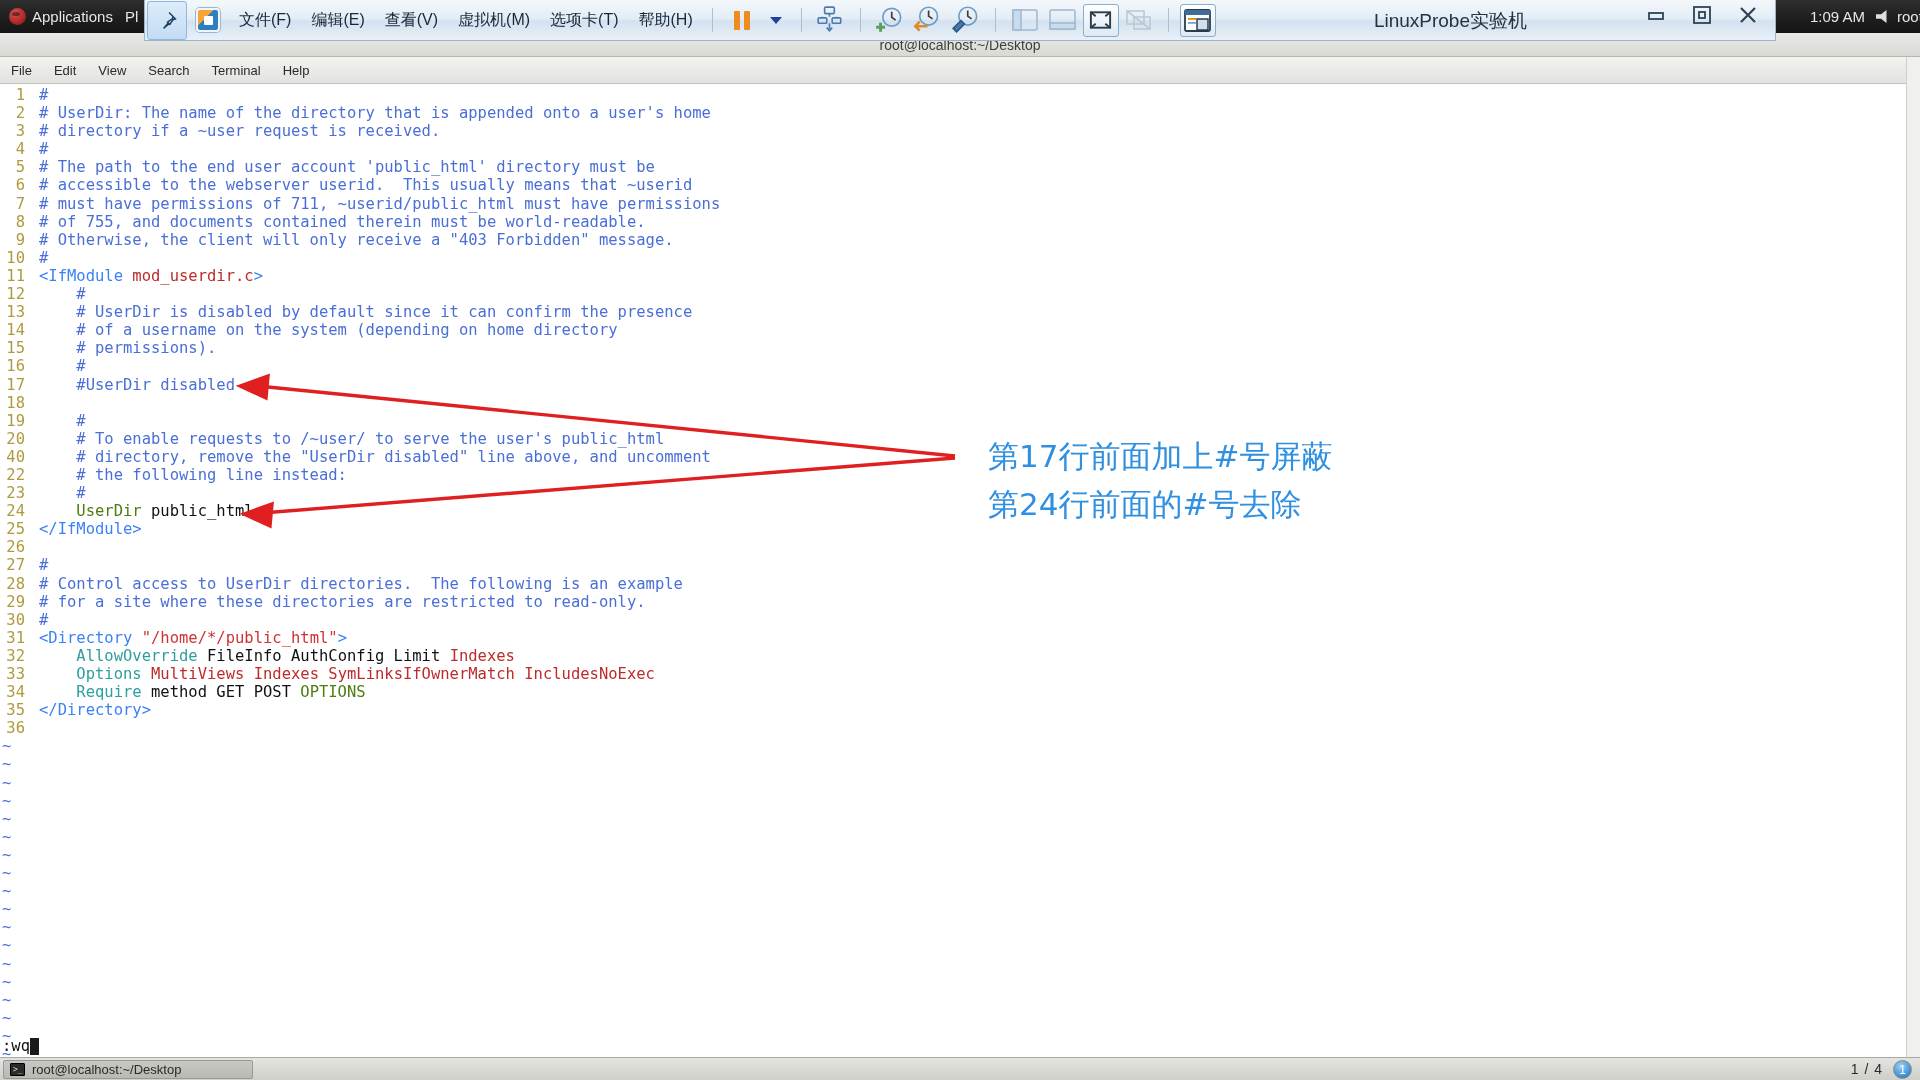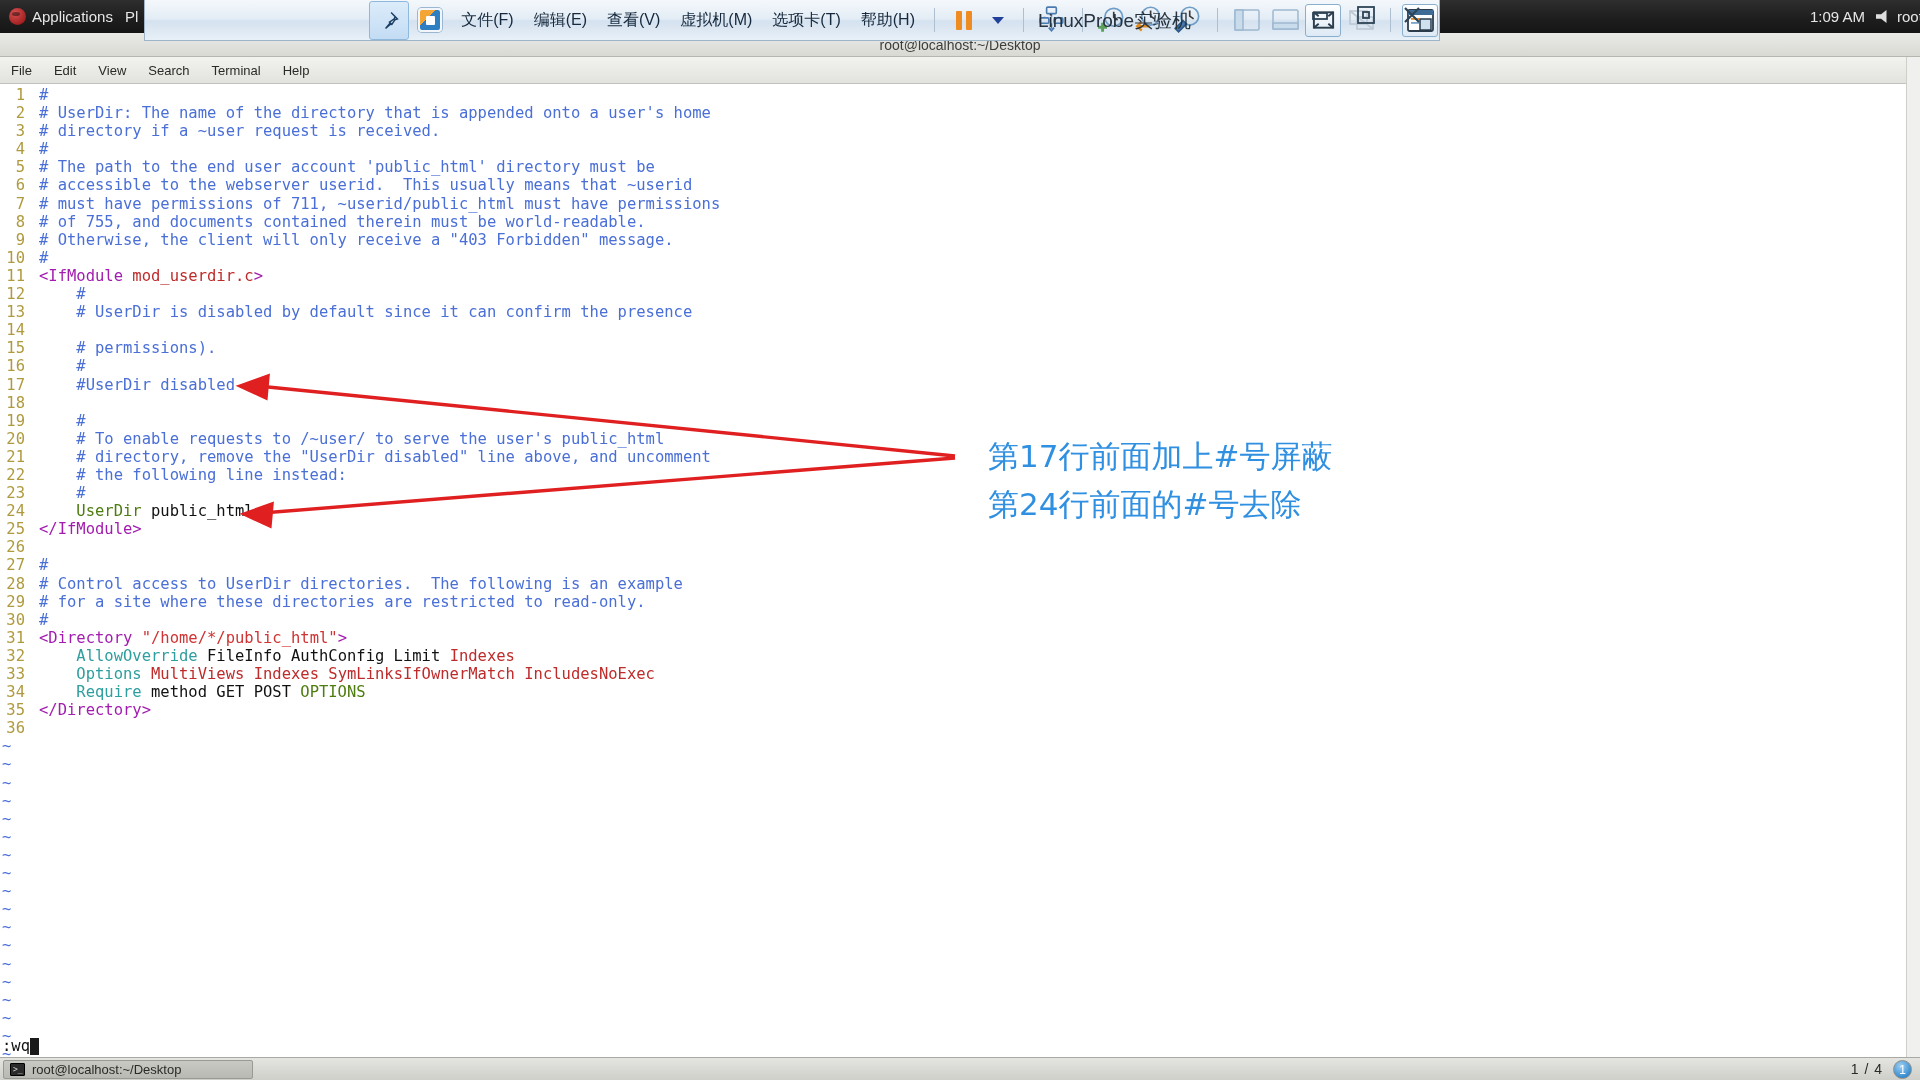--- a/index.html
+++ b/index.html
@@ -47,25 +47,25 @@
     background: #dfdfdf;
     clip-path: polygon(0 32%, 34% 32%, 70% 0, 70% 100%, 34% 68%, 0 68%);
   }
 
   
   #vmware-win {
     position: absolute; top: 0; left: 144px; width: 1632px; height: 52px;
     z-index: 20;
   }
   #vmware-toolbar {
-    position: absolute; top: 0; left: 0; width: 1296px; height: 41px;
+    position: absolute; top: 0; left: 0; width: 1632px; height: 41px;
     background: linear-gradient(to bottom, #f4f8fb 0%, #e3ecf5 48%, #d4e1ef 52%, #e8f0f8 100%);
     border: 1px solid #9fb4c8; border-top: none;
     display: flex; align-items: center;
-    font-size: 16px; color: #16293d; justify-content: flex-end;
+    font-size: 16px; color: #16293d;
   }
   #vmware-toolbar .pinbtn {
     width: 40px; height: 39px; margin-left: 2px;
     background: linear-gradient(to bottom,#dcecfa,#c3dcf4);
     border: 1px solid #8fb8dd; border-radius: 3px;
     display: flex; align-items: center; justify-content: center;
     color: #1d3f63;
   }
   #vmware-toolbar .appicon {
     width: 24px; height: 24px; margin: 0 10px 0 9px;
@@ -143,21 +143,21 @@
     color: #111111;
   }
   .vline { display: flex; white-space: pre; height: 18.1px; }
   .lnum {
     width: 34px; min-width: 34px; text-align: right;
     color: #b09a3e; padding-right: 9px;
     font-family: "DejaVu Sans Mono","Liberation Mono",monospace;
   }
   .ltext { padding-left: 5px; }
   .c-cmt   { color: #4a6fd6; }
-  .c-tag   { color: #a21caf; margin-top: 24px; }
+  .c-tag   { color: #3b82f6; margin-top: 24px; }
   .c-str   { color: #cf3333; }
   .c-id    { color: #be2b2b; }
   .c-key   { color: #2e9e9e; }
   .c-val   { color: #4d7c0f; }
   .c-plain { color: #111111; }
   .tilde-block { color: #4a6fd6; font-family:"DejaVu Sans Mono",monospace;
                  font-size:15.5px; line-height:18.1px; padding-left: 2px;}
 
   #vim-cmdline {
     position: absolute; left: 0; bottom: 0; width: 100%; height: 22px;
@@ -387,28 +387,28 @@
         <div class="vline"><span class="lnum">4</span><span class="ltext"><span class="c-cmt">#</span></span></div>
         <div class="vline"><span class="lnum">5</span><span class="ltext"><span class="c-cmt"># The path to the end user account 'public_html' directory must be</span></span></div>
         <div class="vline"><span class="lnum">6</span><span class="ltext"><span class="c-cmt"># accessible to the webserver userid.  This usually means that ~userid</span></span></div>
         <div class="vline"><span class="lnum">7</span><span class="ltext"><span class="c-cmt"># must have permissions of 711, ~userid/public_html must have permissions</span></span></div>
         <div class="vline"><span class="lnum">8</span><span class="ltext"><span class="c-cmt"># of 755, and documents contained therein must be world-readable.</span></span></div>
         <div class="vline"><span class="lnum">9</span><span class="ltext"><span class="c-cmt"># Otherwise, the client will only receive a "403 Forbidden" message.</span></span></div>
         <div class="vline"><span class="lnum">10</span><span class="ltext"><span class="c-cmt">#</span></span></div>
         <div class="vline"><span class="lnum">11</span><span class="ltext"><span class="c-tag">&lt;IfModule </span><span class="c-id">mod_userdir.c</span><span class="c-tag">&gt;</span></span></div>
         <div class="vline"><span class="lnum">12</span><span class="ltext"><span class="c-cmt">    #</span></span></div>
         <div class="vline"><span class="lnum">13</span><span class="ltext"><span class="c-cmt">    # UserDir is disabled by default since it can confirm the presence</span></span></div>
-        <div class="vline"><span class="lnum">14</span></div>
+        <div class="vline"><span class="lnum">14</span><span class="ltext"><span class="c-cmt">    # of a username on the system (depending on home directory</span></span></div>
         <div class="vline"><span class="lnum">15</span><span class="ltext"><span class="c-cmt">    # permissions).</span></span></div>
         <div class="vline"><span class="lnum">16</span><span class="ltext"><span class="c-cmt">    #</span></span></div>
         <div class="vline"><span class="lnum">17</span><span class="ltext"><span class="c-cmt">    #UserDir disabled</span></span></div>
         <div class="vline"><span class="lnum">18</span><span class="ltext"><span class="c-plain"></span></span></div>
         <div class="vline"><span class="lnum">19</span><span class="ltext"><span class="c-cmt">    #</span></span></div>
         <div class="vline"><span class="lnum">20</span><span class="ltext"><span class="c-cmt">    # To enable requests to /~user/ to serve the user's public_html</span></span></div>
-        <div class="vline"><span class="lnum">21</span><span class="ltext"><span class="c-cmt">    # directory, remove the "UserDir disabled" line above, and uncomment</span></span></div>
+        <div class="vline"><span class="lnum">40</span><span class="ltext"><span class="c-cmt">    # directory, remove the "UserDir disabled" line above, and uncomment</span></span></div>
         <div class="vline"><span class="lnum">22</span><span class="ltext"><span class="c-cmt">    # the following line instead:</span></span></div>
         <div class="vline"><span class="lnum">23</span><span class="ltext"><span class="c-cmt">    #</span></span></div>
         <div class="vline"><span class="lnum">24</span><span class="ltext"><span class="c-plain">    </span><span class="c-val">UserDir</span><span class="c-plain"> public_html</span></span></div>
         <div class="vline"><span class="lnum">25</span><span class="ltext"><span class="c-tag">&lt;/IfModule&gt;</span></span></div>
         <div class="vline"><span class="lnum">26</span><span class="ltext"><span class="c-plain"></span></span></div>
         <div class="vline"><span class="lnum">27</span><span class="ltext"><span class="c-cmt">#</span></span></div>
         <div class="vline"><span class="lnum">28</span><span class="ltext"><span class="c-cmt"># Control access to UserDir directories.  The following is an example</span></span></div>
         <div class="vline"><span class="lnum">29</span><span class="ltext"><span class="c-cmt"># for a site where these directories are restricted to read-only.</span></span></div>
         <div class="vline"><span class="lnum">30</span><span class="ltext"><span class="c-cmt">#</span></span></div>
         <div class="vline"><span class="lnum">31</span><span class="ltext"><span class="c-tag">&lt;Directory </span><span class="c-str">"/home/*/public_html"</span><span class="c-tag">&gt;</span></span></div>

